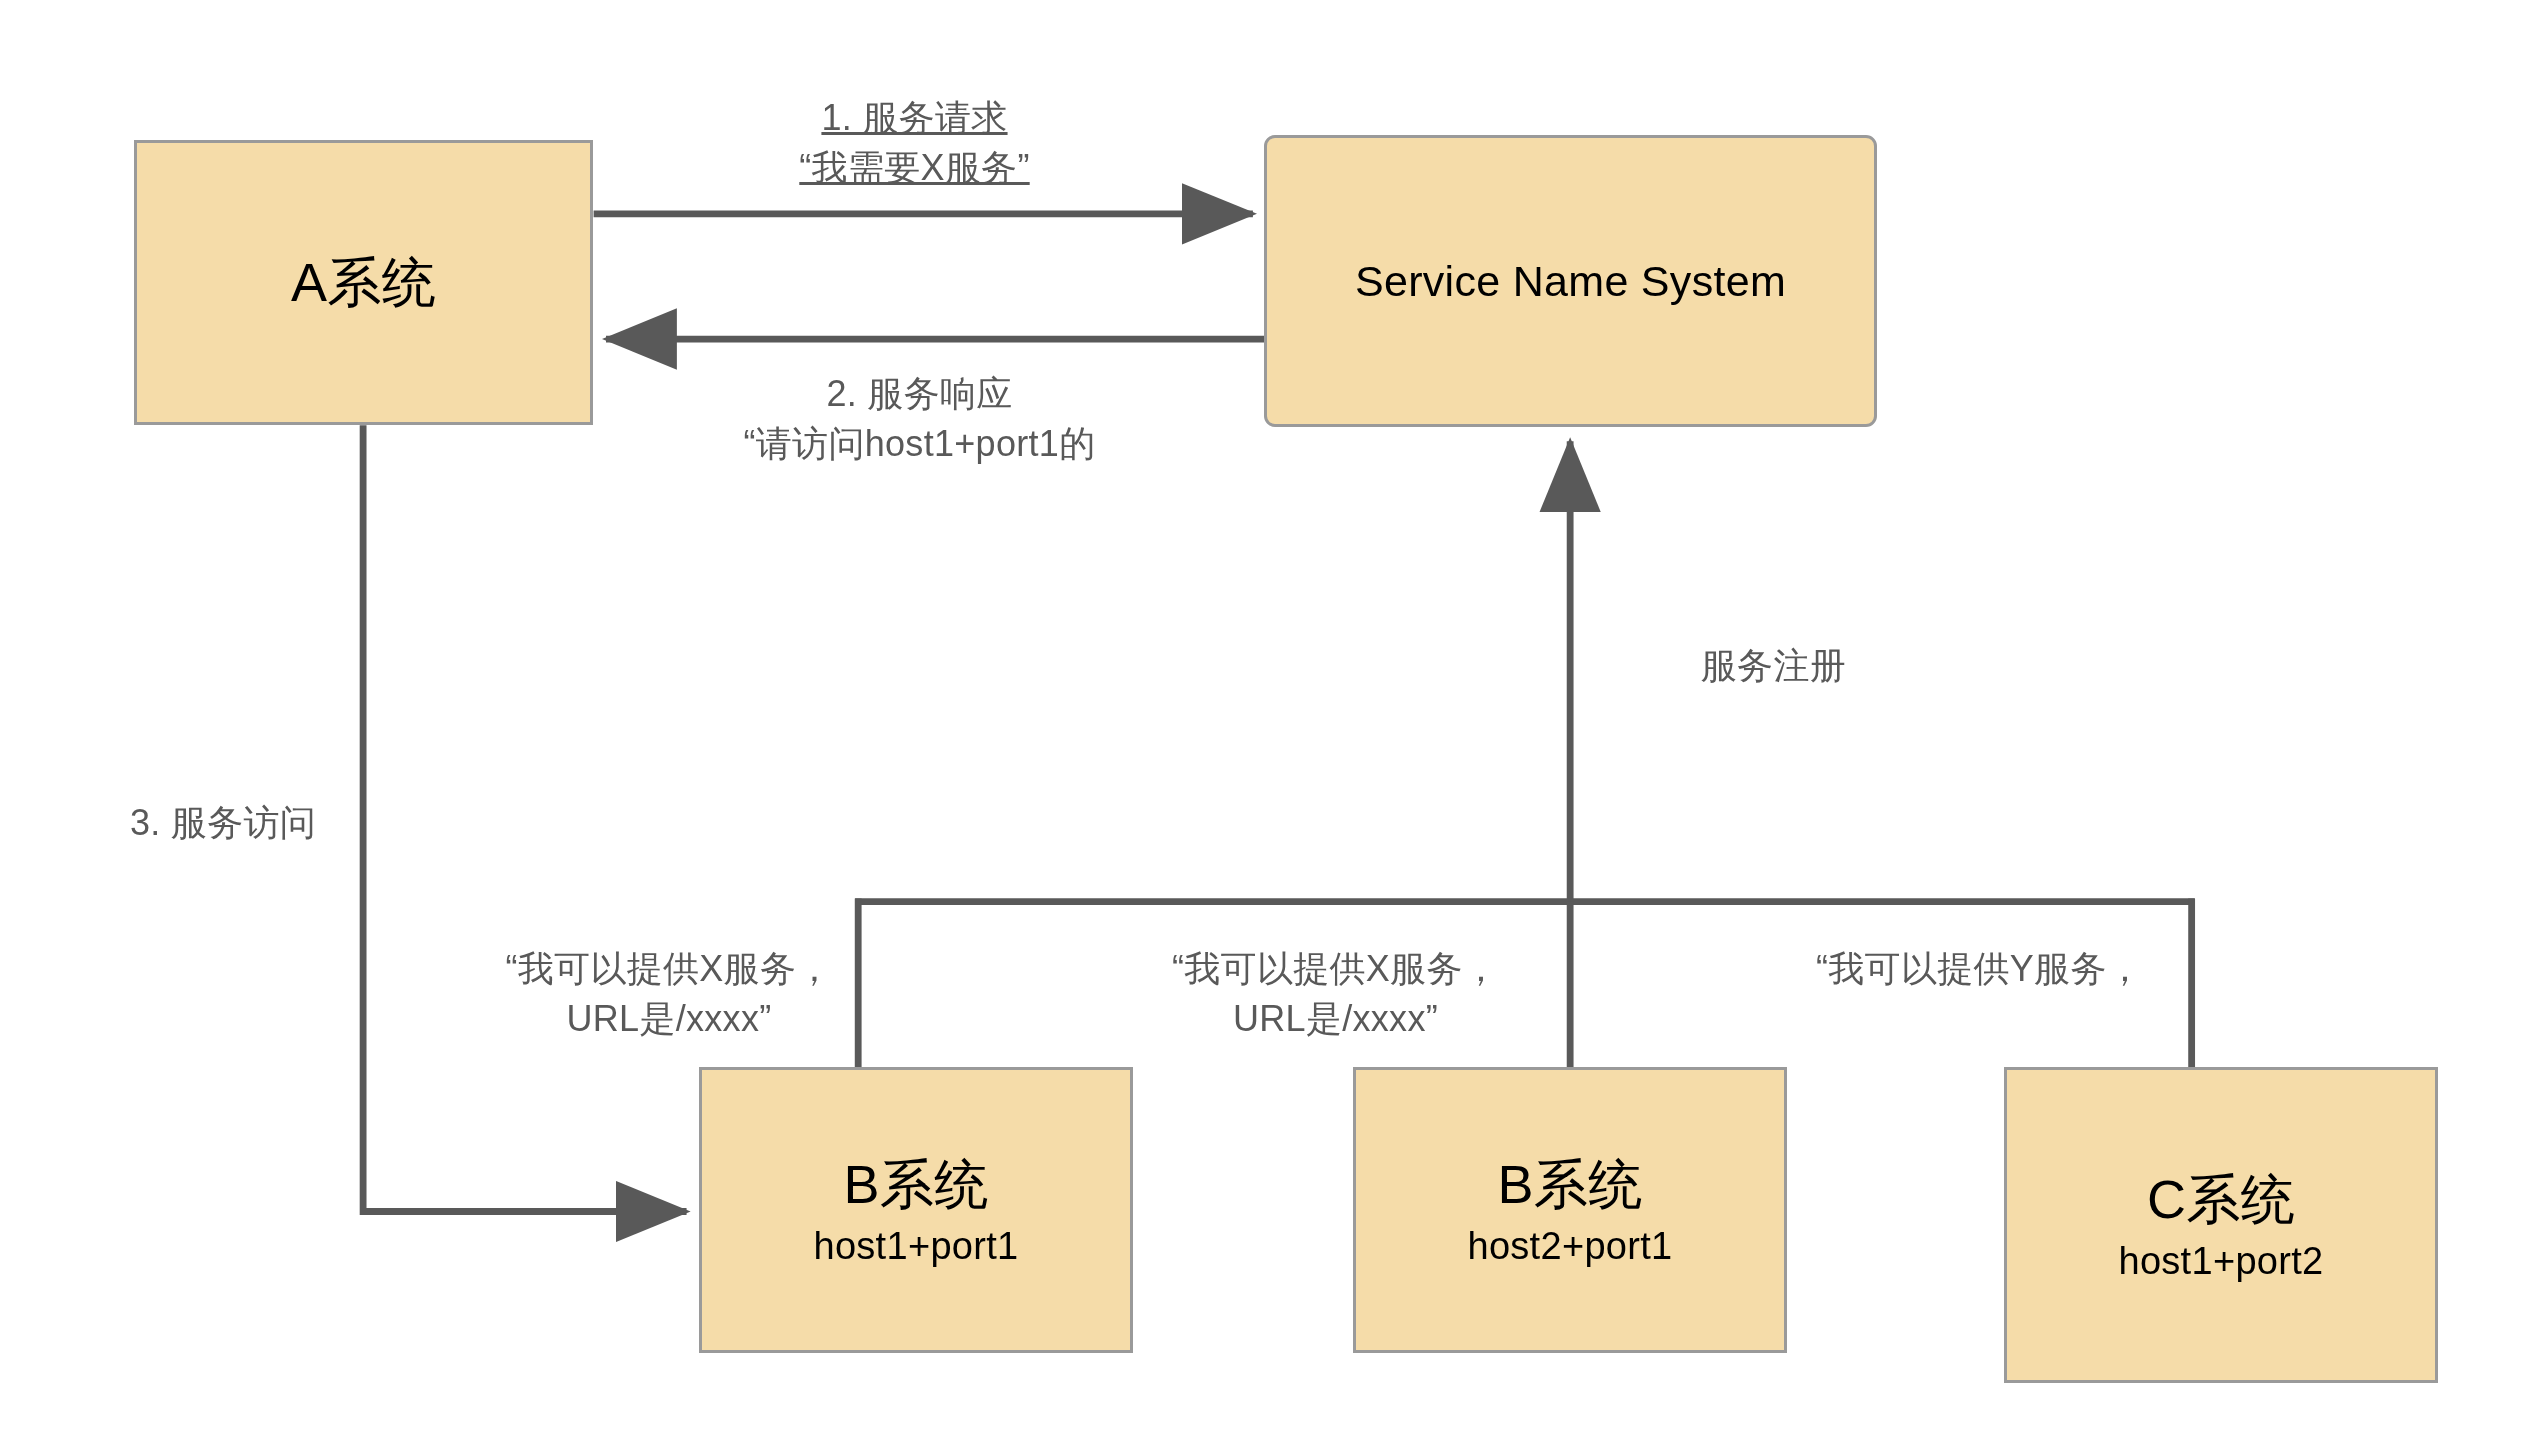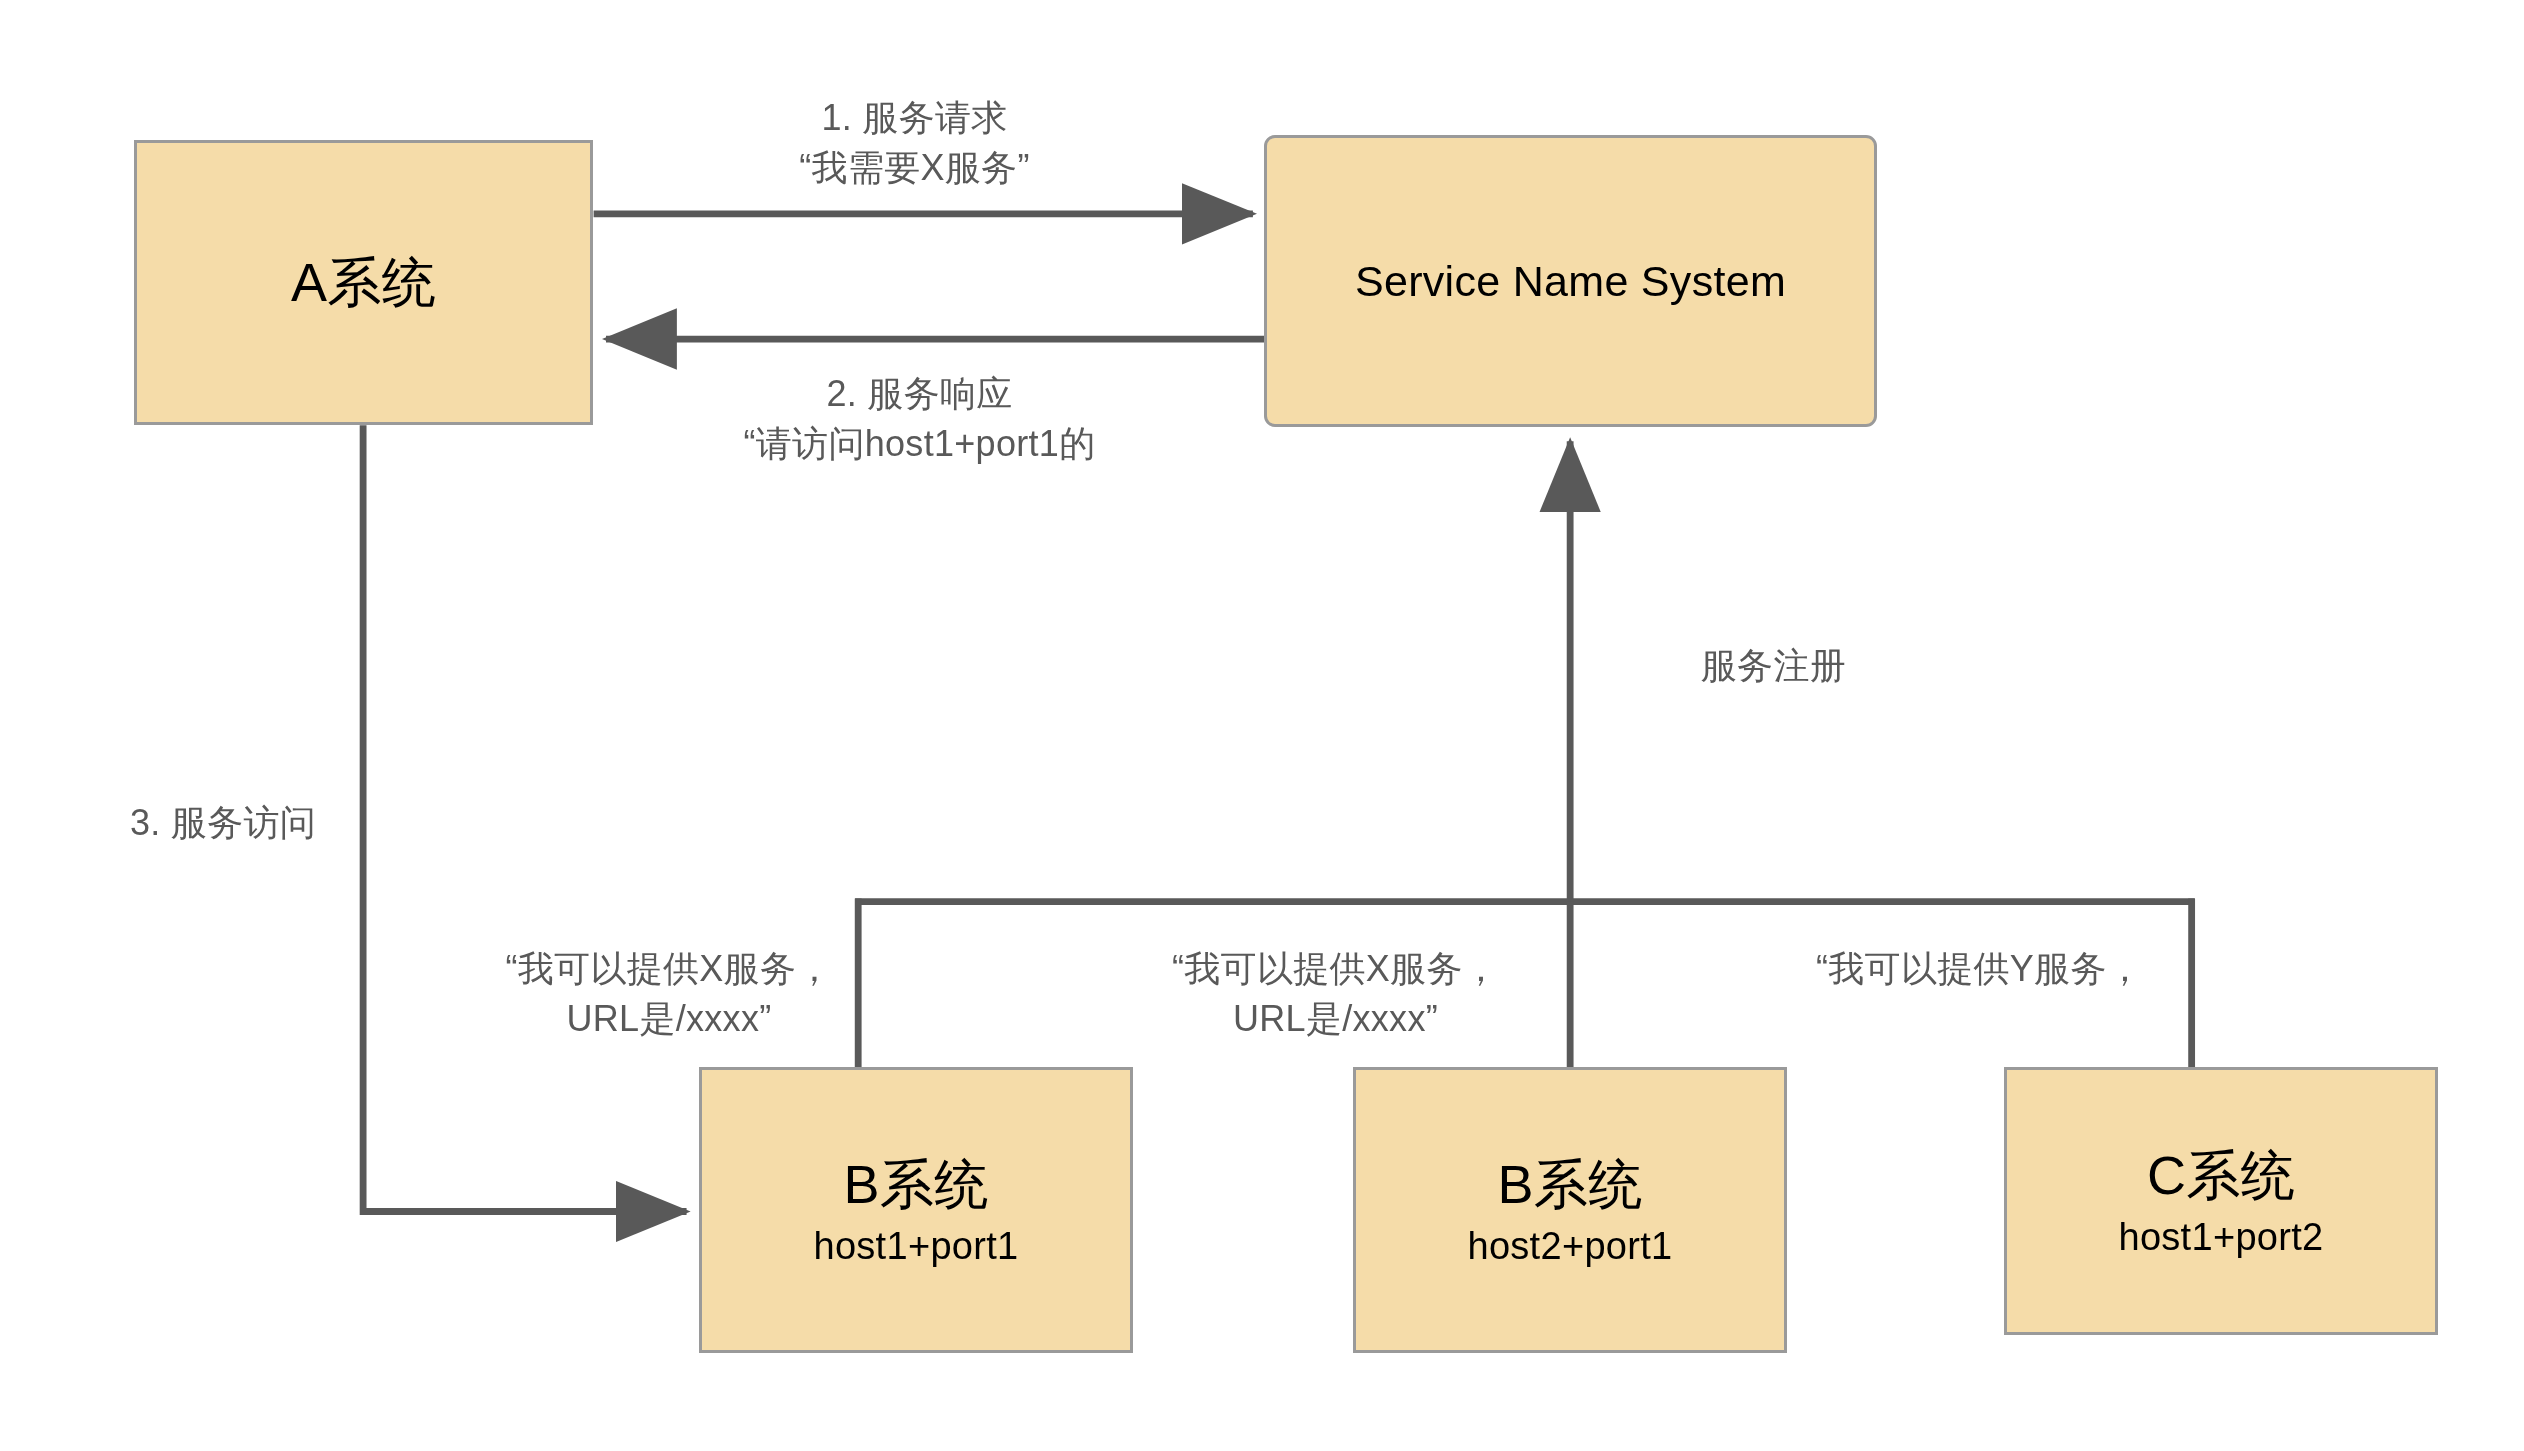--- a/index.html
+++ b/index.html
@@ -93,26 +93,26 @@
   <div class="node" style="left:699px; top:1067px; width:434px; height:286px;">
     <span class="line1">B系统</span>
     <span class="line2">host1+port1</span>
   </div>
 
   <div class="node" style="left:1353px; top:1067px; width:434px; height:286px;">
     <span class="line1">B系统</span>
     <span class="line2">host2+port1</span>
   </div>
 
-  <div class="node" style="left:2004px; top:1067px; width:434px; height:268px;">
+  <div class="node" style="left:2004px; top:1067px; width:434px; height:316px;">
     <span class="line1">C系统</span>
     <span class="line2">host1+port2</span>
   </div>
 
-  <div class="edge-label" style="left:713px; top:93px; width:403px;">
+  <div class="edge-label" style="left:713px; top:93px; width:403px;text-decoration:underline;">
     <div>1. 服务请求</div>
     <div>“我需要X服务”</div>
   </div>
 
   <div class="edge-label" style="left:675px; top:369px; width:489px;">
     <div>2. 服务响应</div>
     <div>“请访问host1+port1的</div>
   </div>
 
   <div class="edge-label" style="left:1586px; top:641px; width:260px; text-align:right;">

